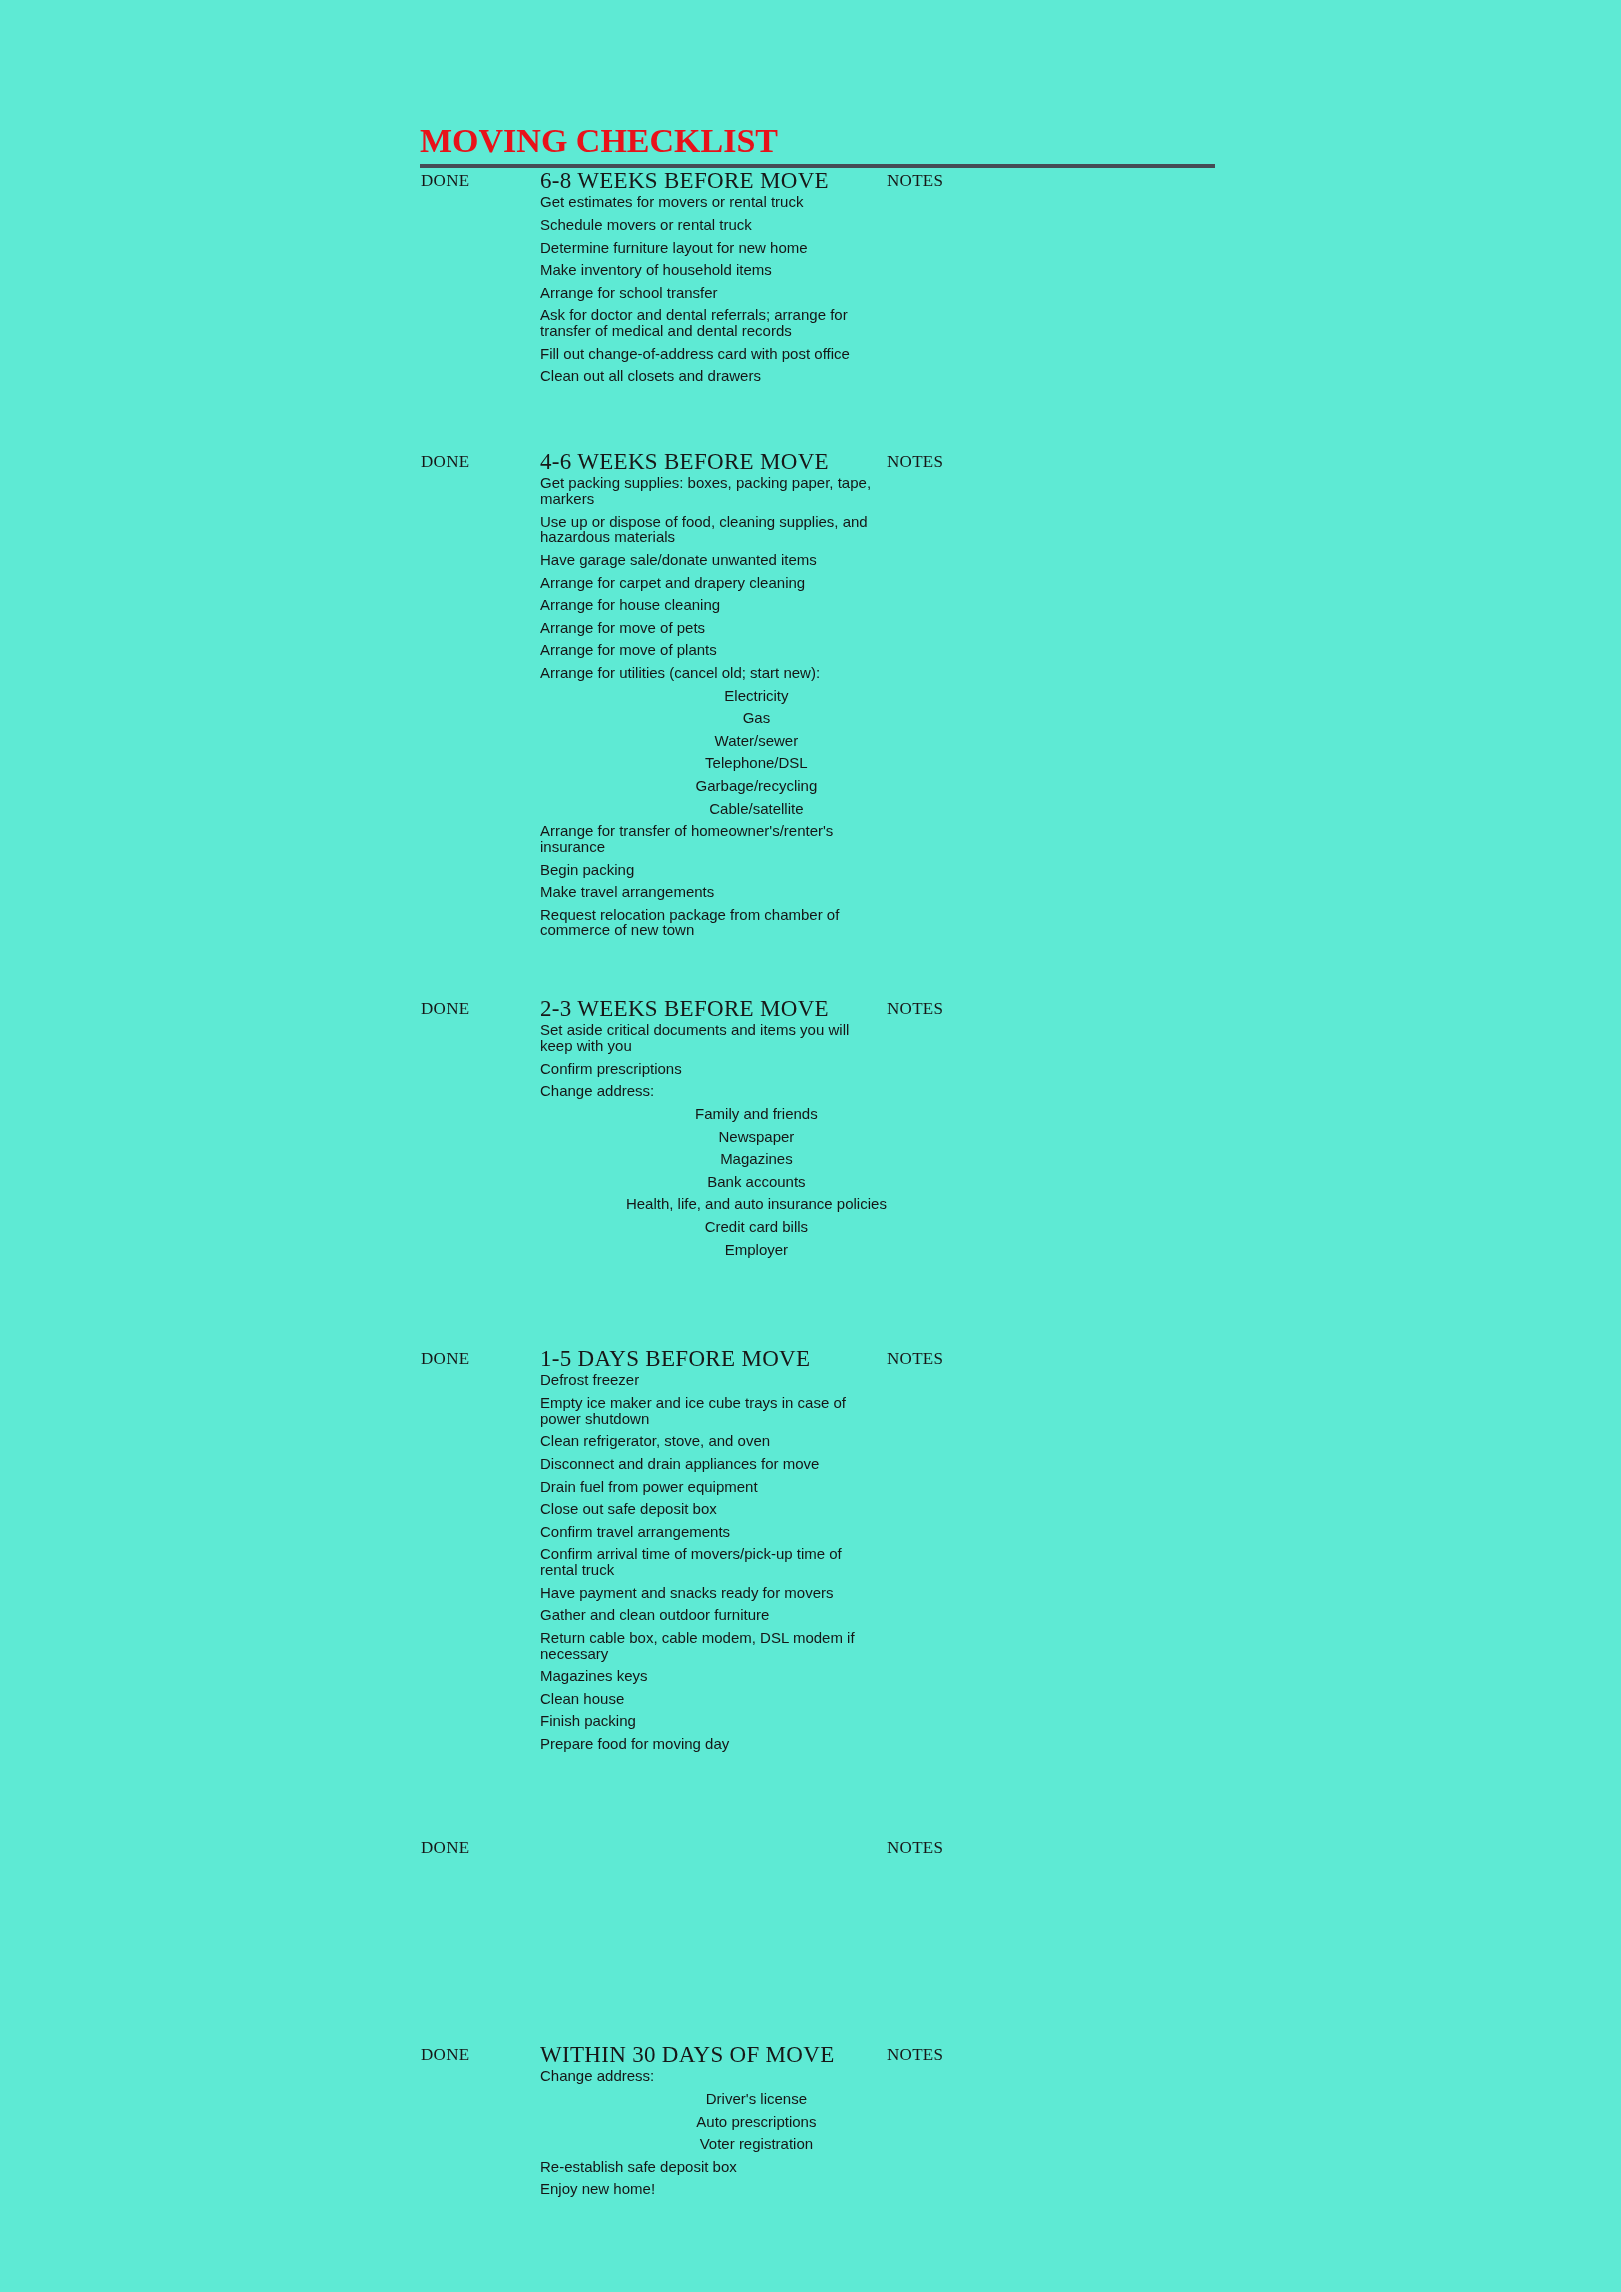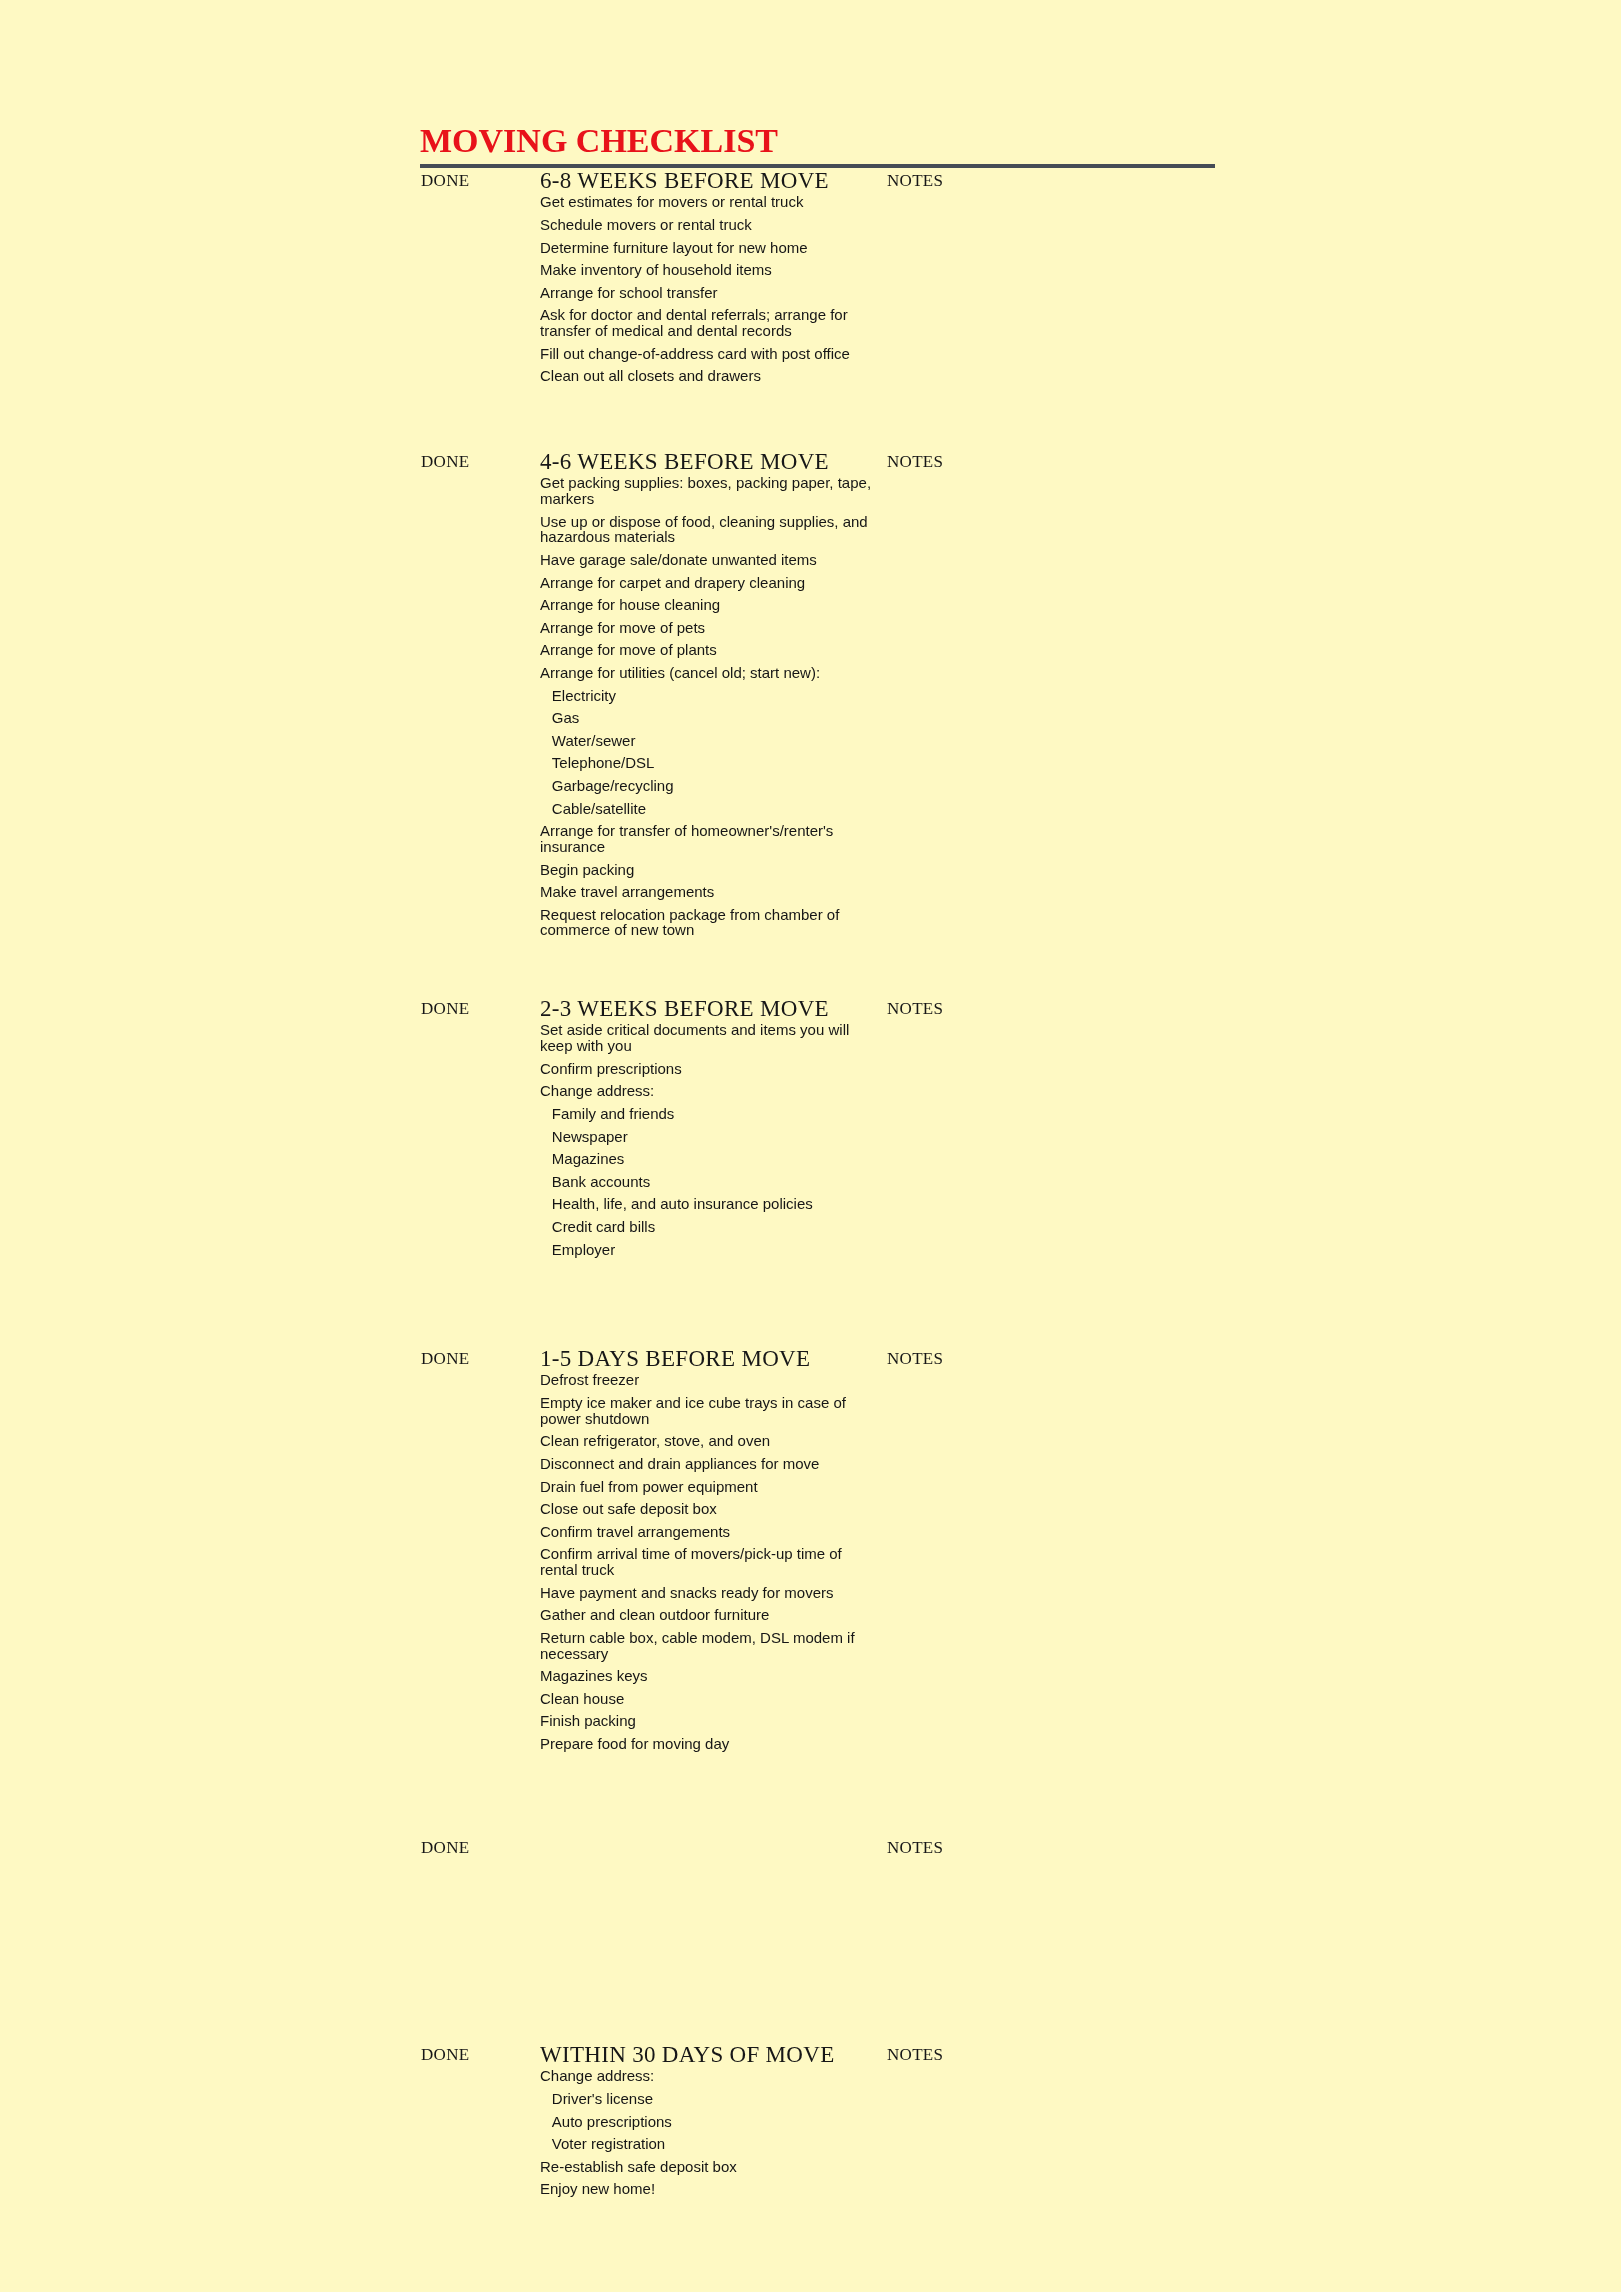--- a/index.html
+++ b/index.html
@@ -1,20 +1,20 @@
 <!DOCTYPE html>
 <html><head>
 <meta charset="utf-8">
 <style>
   html, body { margin: 0; padding: 0; background: #ffffff; }
   .page {
     position: relative;
     width: 1621px;
     height: 2293px;
-    background: #fef9c3;
+    background: #5eead4;
     overflow: hidden;
     font-family: "Liberation Sans", sans-serif;
   }
   .doc-title {
     position: absolute;
     left: 420px;
     top: 100px;
     width: 795px;
     font-family: "Liberation Serif", serif;
     font-weight: bold;
@@ -55,21 +55,21 @@
     font-weight: normal;
   }
   .item {
     font-family: "Liberation Sans", sans-serif;
     font-size: 15px;
     line-height: 15.7px;
     color: #161616;
     margin: 0 0 6.9px 0;
     white-space: pre-line;
   }
-  .item.indent { margin-left: 11.8px; }
+  .item.indent { margin-left: 11.8px; text-align: center; }
 </style>
 </head>
 <body>
 
 <div class="page">
   <h1 class="doc-title" style="color: rgb(232, 18, 26); border-bottom-color: rgb(69, 76, 85);">MOVING CHECKLIST</h1>
   <div class="sections">
   <div class="section">
     <div class="col-label done-label">DONE</div>
     <div class="col-label notes-label">NOTES</div>

